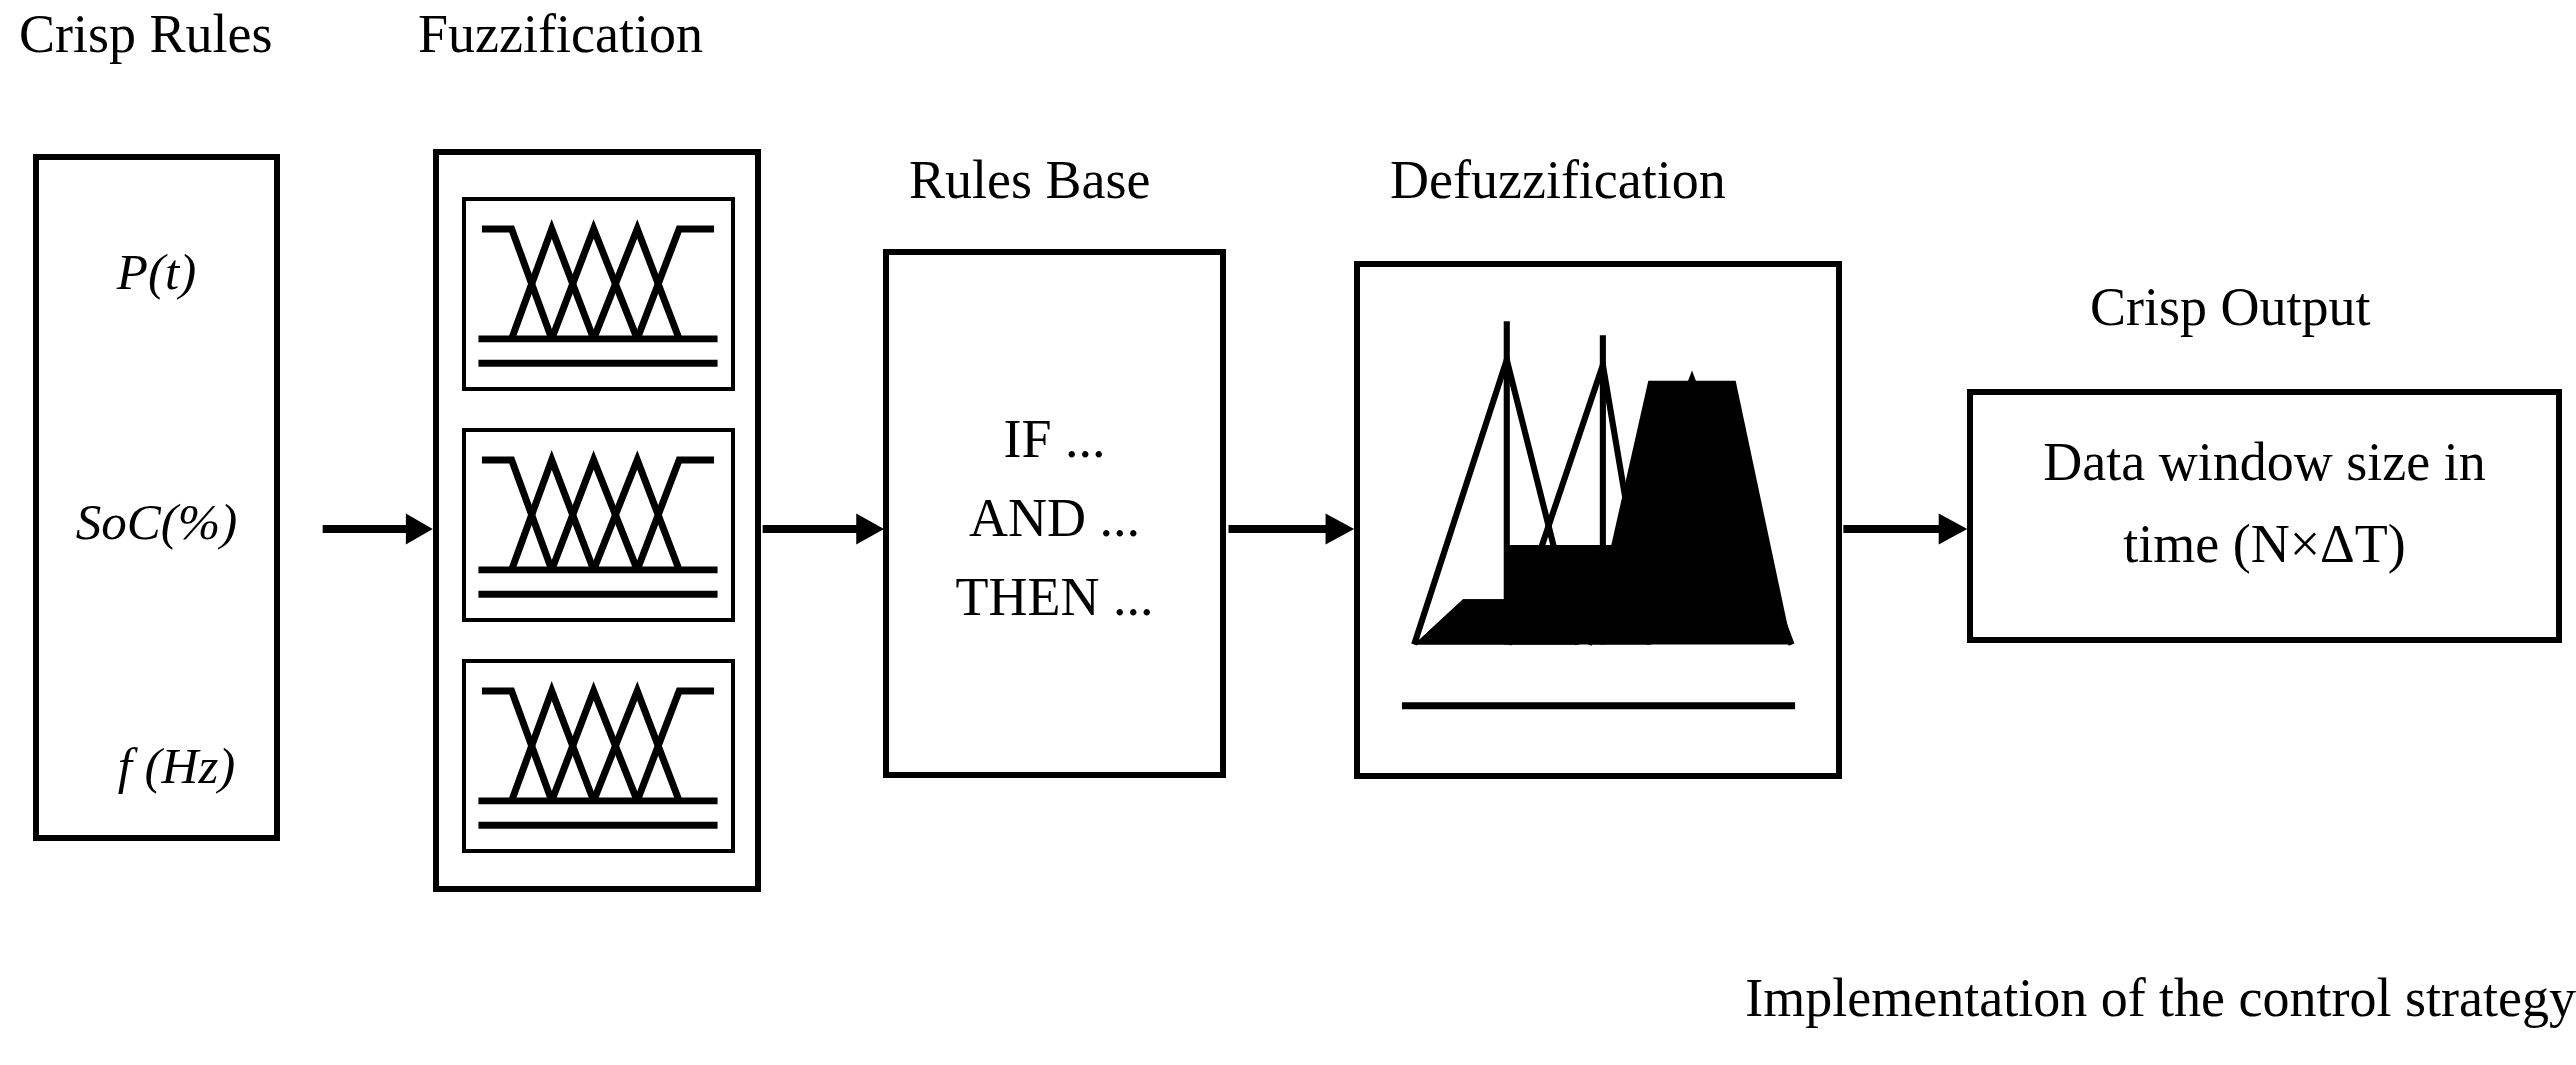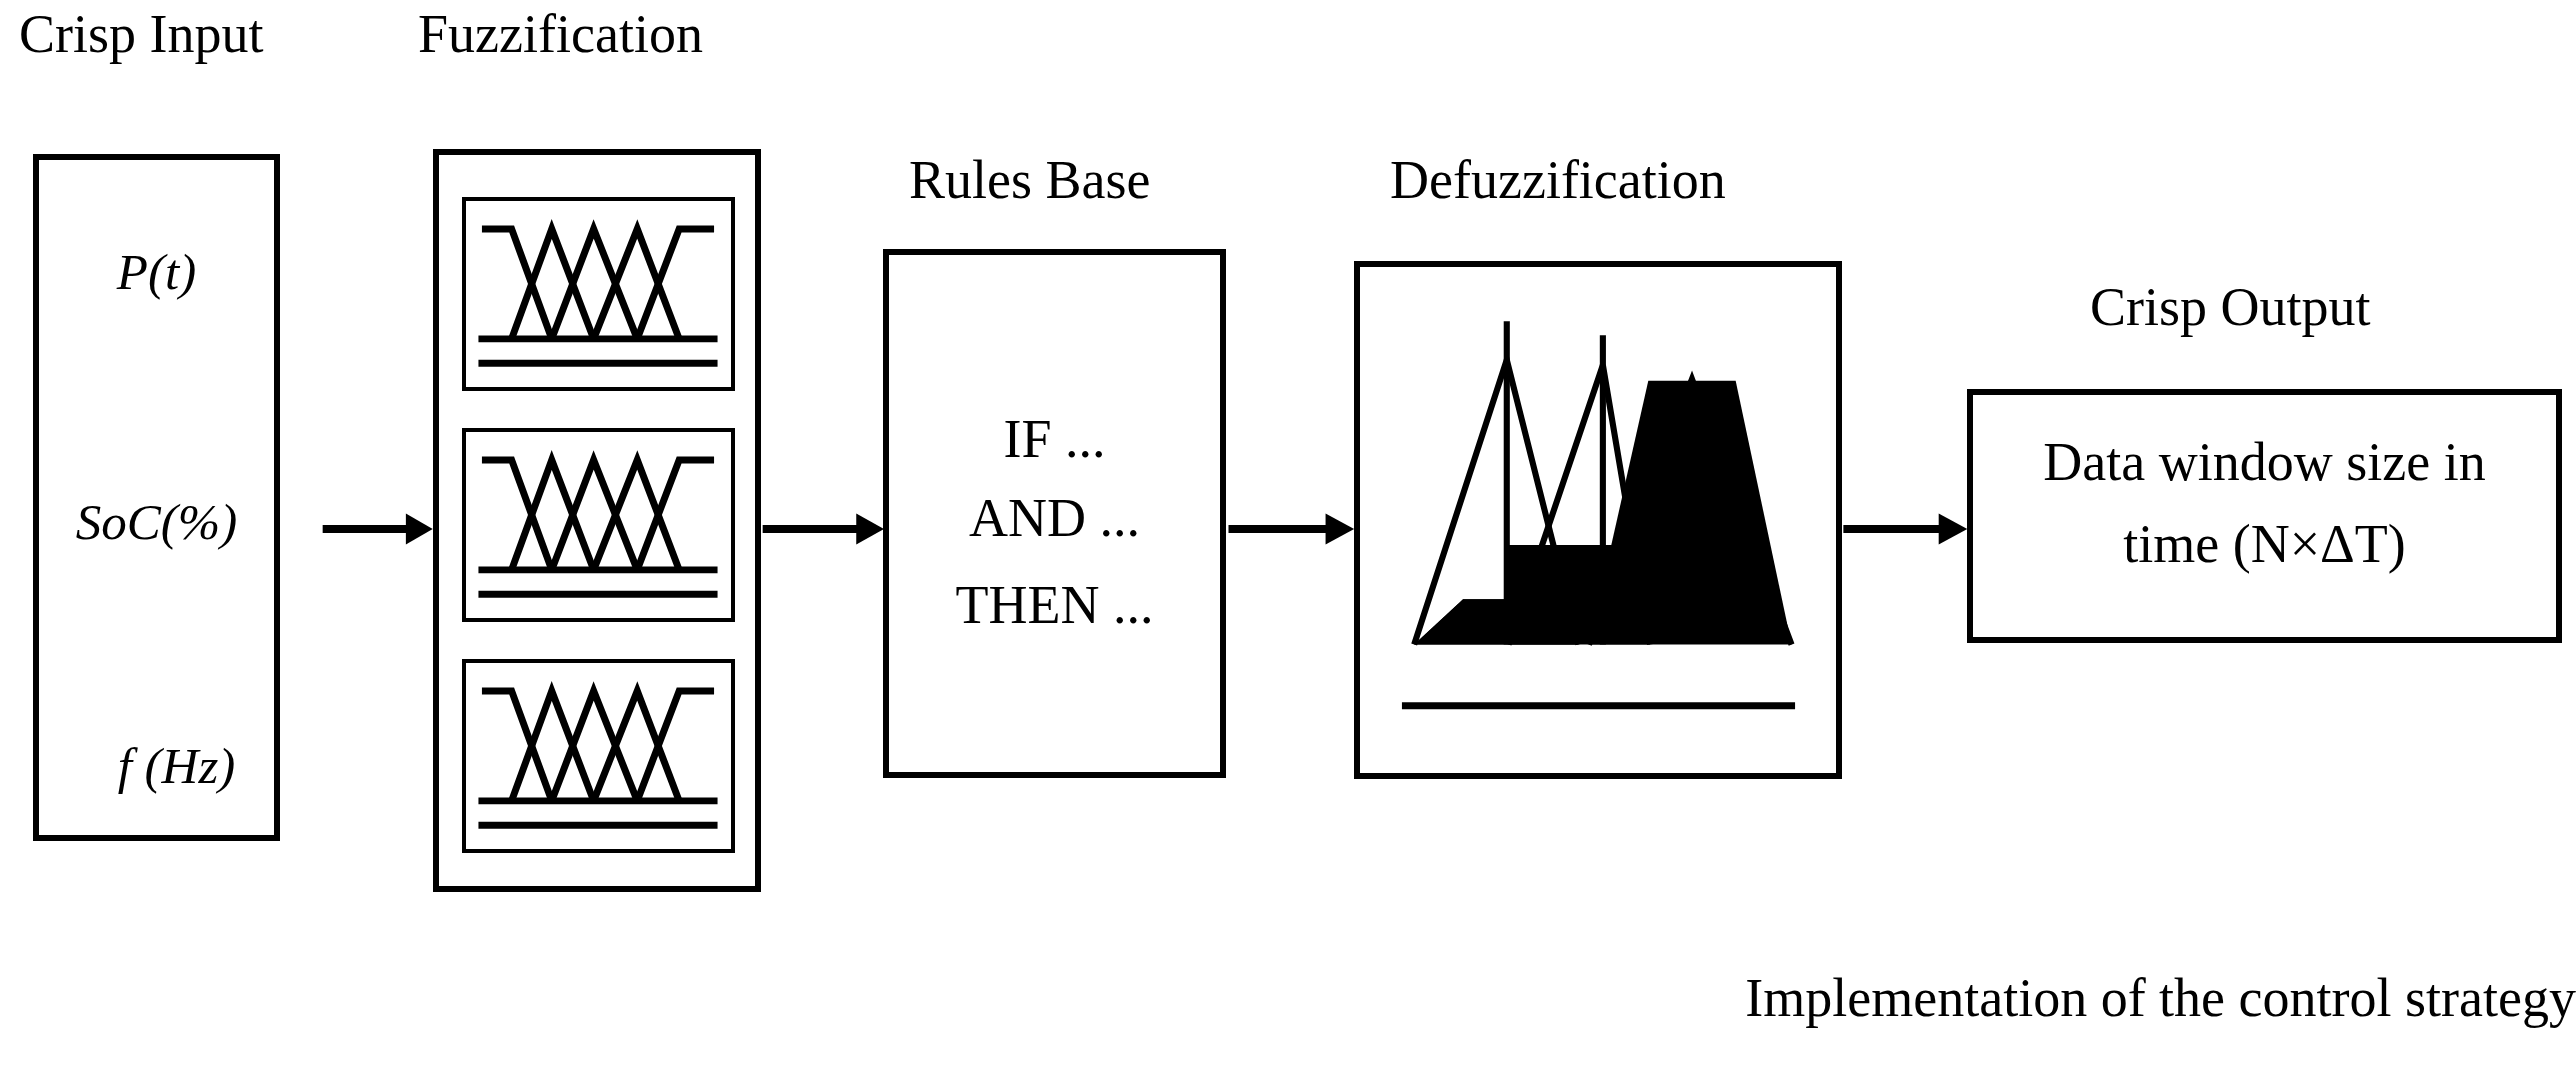--- a/index.html
+++ b/index.html
@@ -14,21 +14,21 @@
   svg{display:block;overflow:visible;}
   .arrow{position:absolute;}
   .rulestxt{position:absolute;left:0;right:0;text-align:center;white-space:nowrap;line-height:1;}
   .outtxt{position:absolute;left:0;right:0;text-align:center;white-space:nowrap;line-height:1;}
 </style>
 </head>
 <body>
 
 <div class="stage">
 
-  <div class="lbl" style="left:19px;top:7px;font-size:54px;">Crisp Input</div>
+  <div class="lbl" style="left:19px;top:7px;font-size:54px;">Crisp Rules</div>
 
   <div class="lbl" style="left:418px;top:7px;font-size:54px;">Fuzzification</div>
 
   <div class="lbl" style="left:909px;top:153px;font-size:54px;">Rules Base</div>
 
   <div class="lbl" style="left:1390px;top:153px;font-size:54px;">Defuzzification</div>
 
   <div class="lbl" style="left:2090px;top:280px;font-size:54px;">Crisp Output</div>
 
   <div class="box" style="left:33px;top:154px;width:247px;height:687px;">
@@ -98,21 +98,21 @@
   <div class="arrow" style="left:762px;top:503px;width:127px;height:52px;">
     <svg width="127" height="52" viewBox="0 0 145 60">
       <line x1="0" y1="30" x2="112" y2="30" stroke="#000" stroke-width="9"></line>
       <polygon points="108,12 140,30 108,48" fill="#000"></polygon>
     </svg>
   </div>
 
   <div class="box" style="left:883px;top:249px;width:343px;height:529px;">
     <div class="rulestxt" style="top:157px;font-size:54px;">IF ...</div>
     <div class="rulestxt" style="top:236px;font-size:54px;">AND ...</div>
-    <div class="rulestxt" style="top:315px;font-size:54px;margin-top:8px;">THEN ...</div>
+    <div class="rulestxt" style="top:315px;font-size:54px;">THEN ...</div>
   </div>
 
   <div class="arrow" style="left:1228px;top:503px;width:131px;height:52px;">
     <svg width="131" height="52" viewBox="0 0 150 60">
       <line x1="0" y1="30" x2="116" y2="30" stroke="#000" stroke-width="9"></line>
       <polygon points="112,12 145,30 112,48" fill="#000"></polygon>
     </svg>
   </div>
 
   <div class="box" style="left:1354px;top:261px;width:488px;height:518px;">

